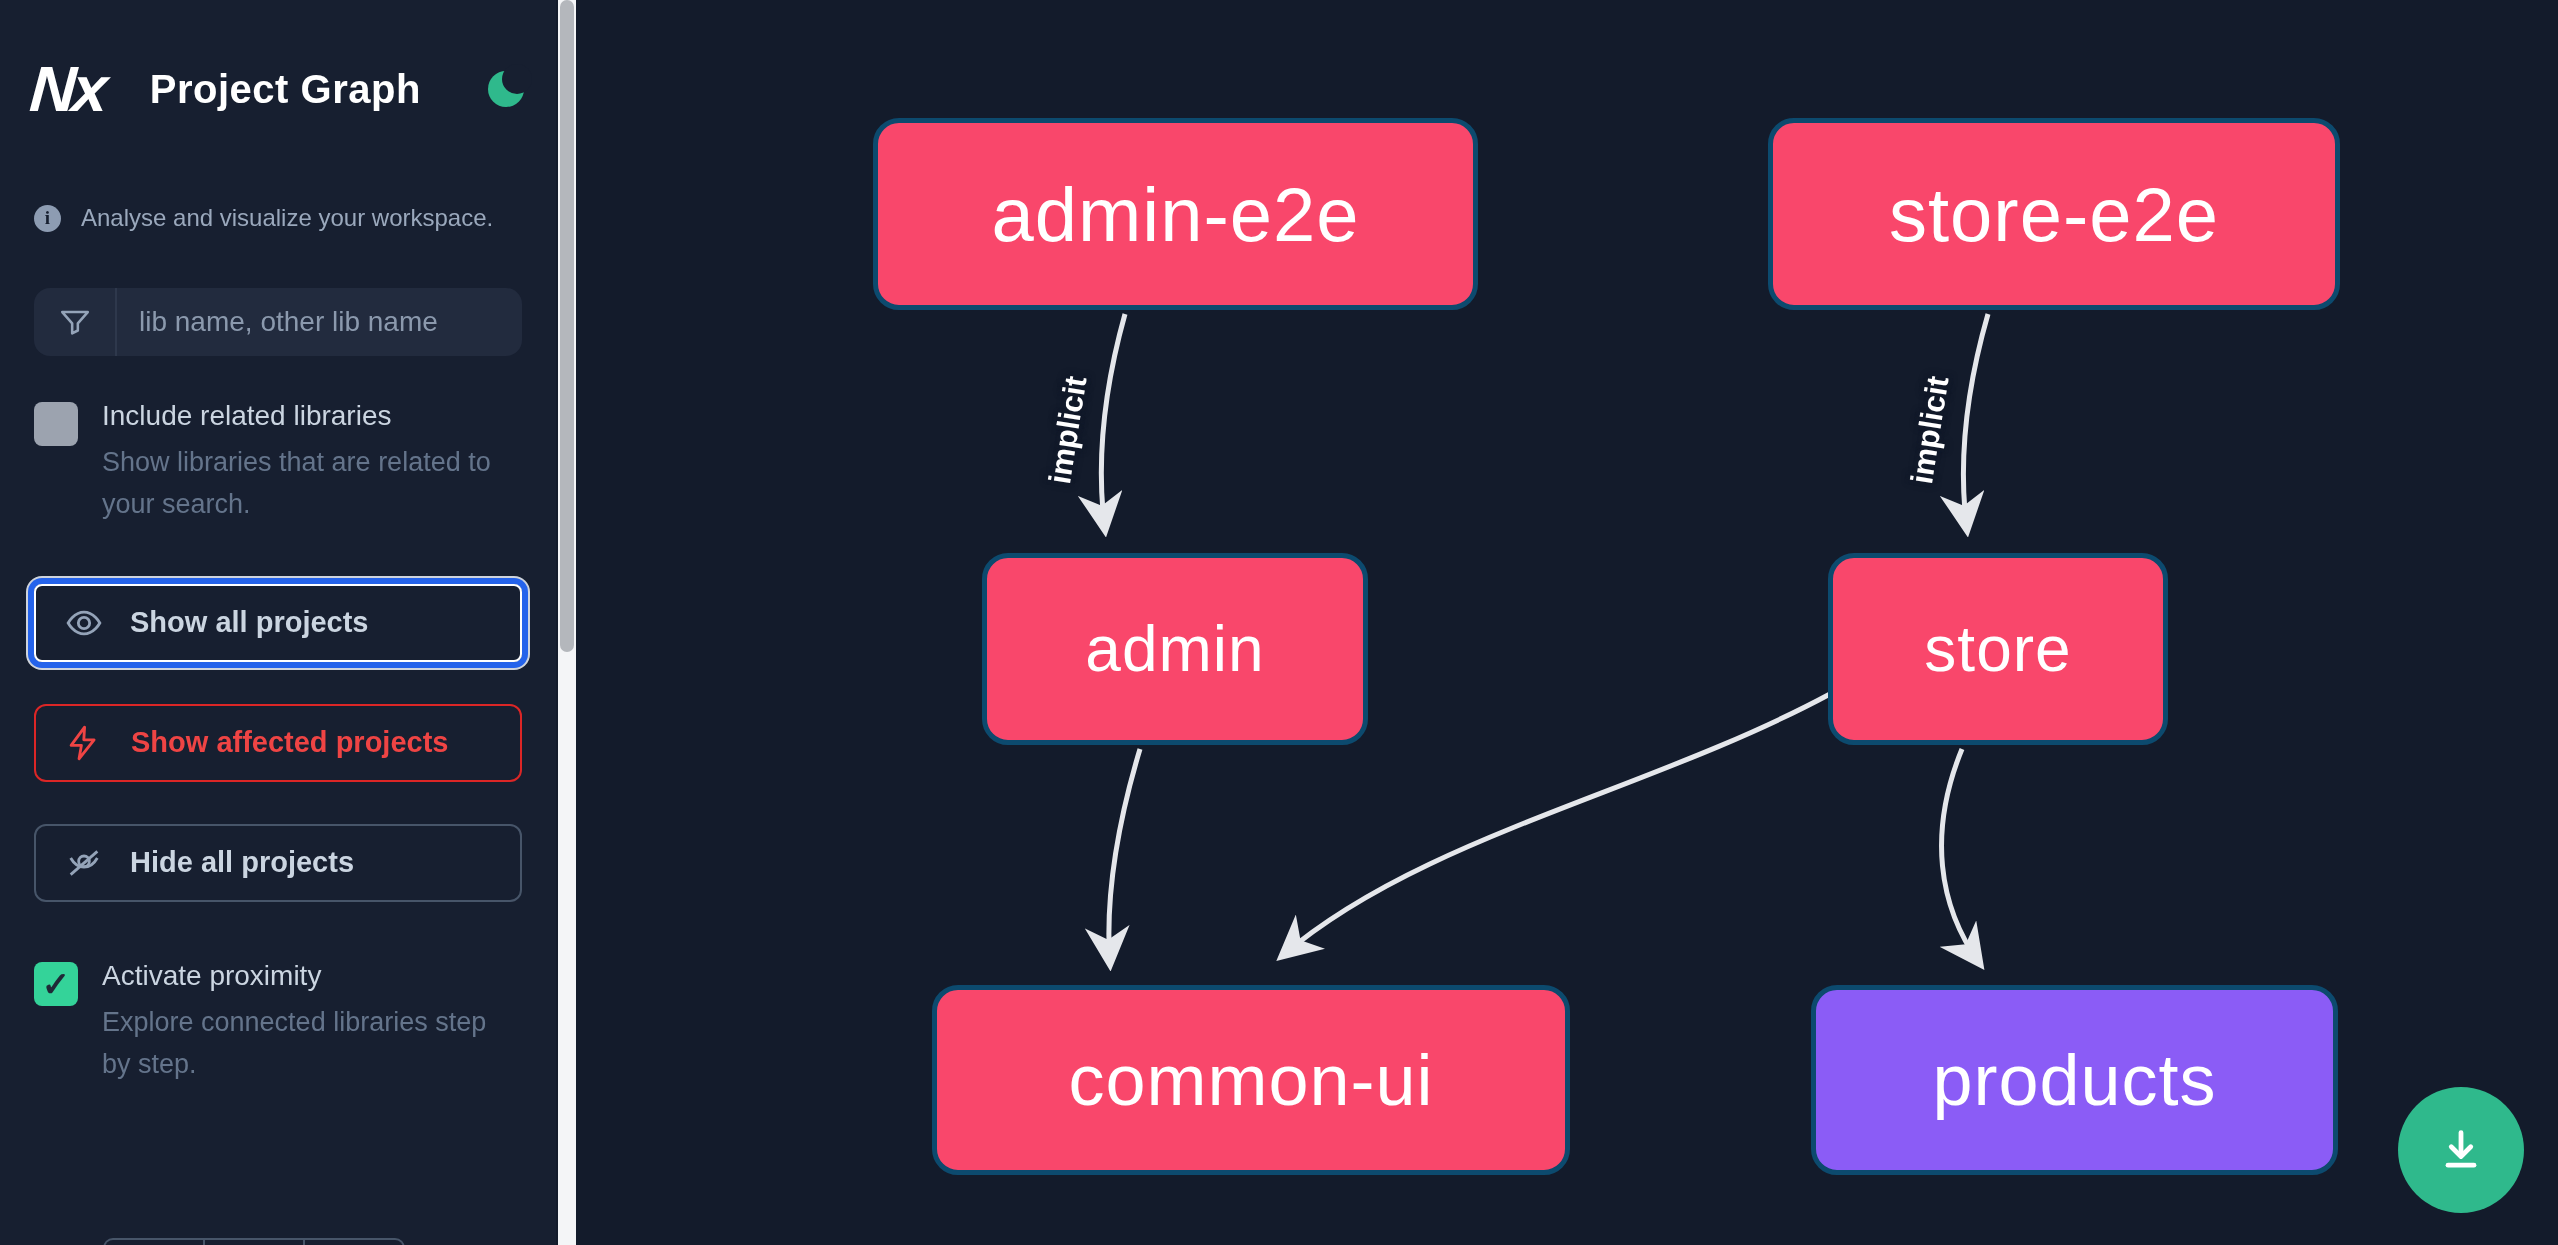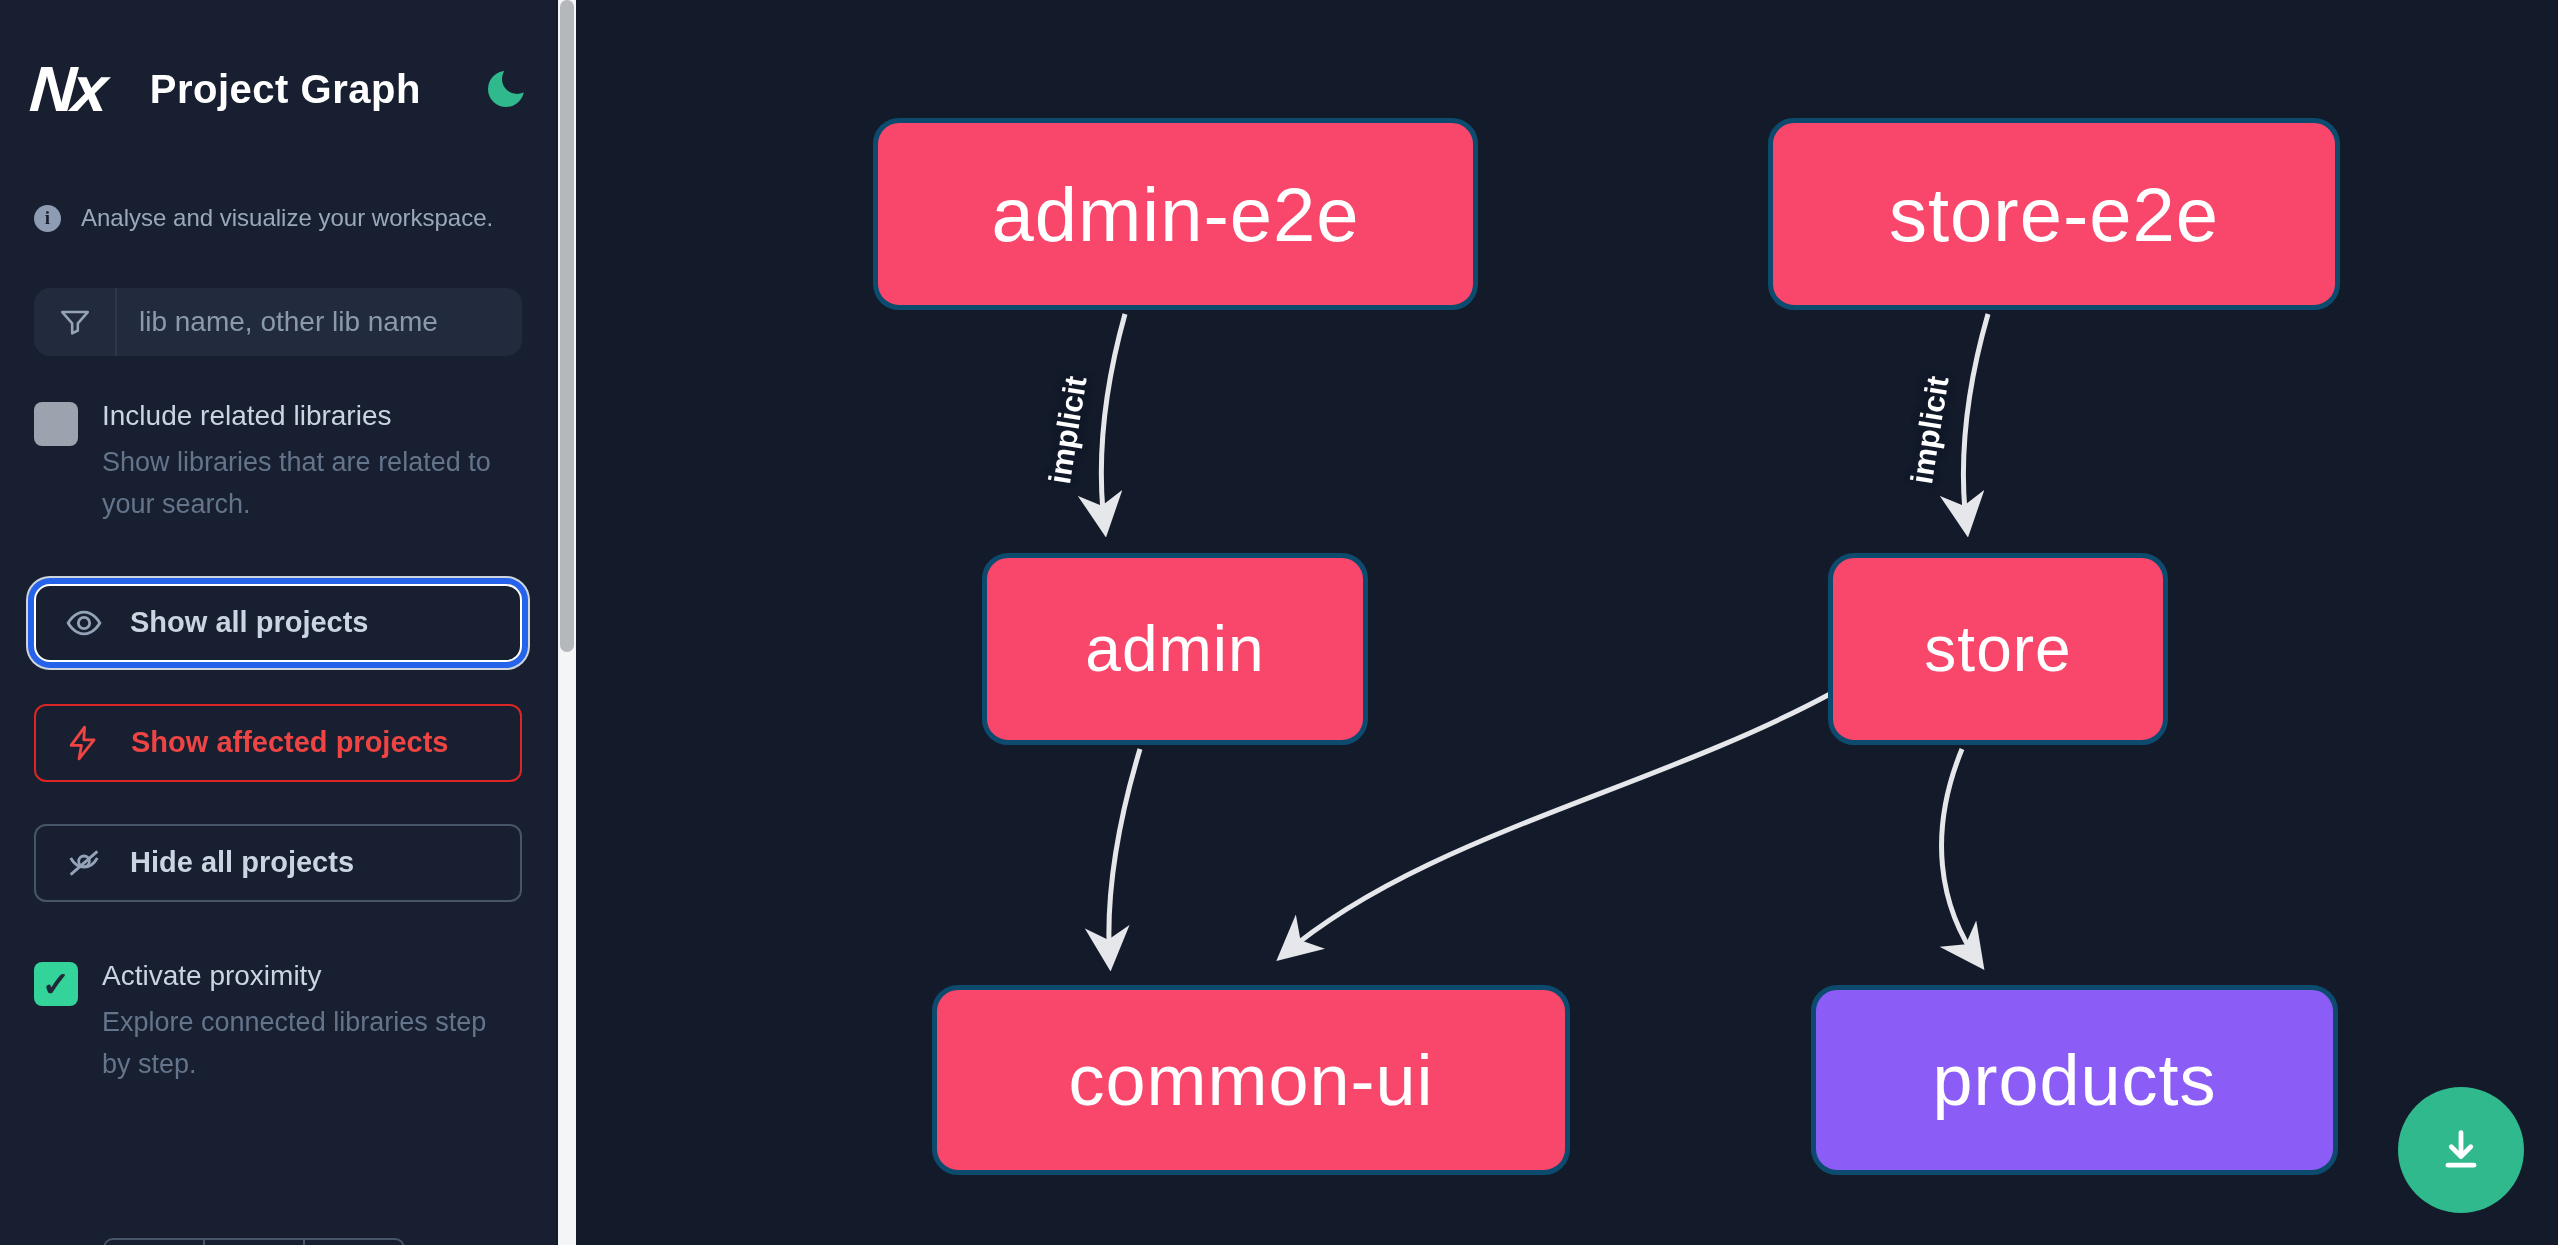--- a/index.html
+++ b/index.html
@@ -43,21 +43,21 @@
                   color:#1f2937; font-size:34px; font-weight:700; }
   .check-text .lbl { font-weight:400; font-size:28px; color:#cbd5e1; line-height:1.15; }
   .check-text .desc { font-size:27px; color:#64748b; line-height:1.55; margin-top:10px; max-width:445px; }
 
   .side-btn { width:100%; height:78px; margin-top:0; display:flex; align-items:center; gap:26px;
               background:transparent; border:2px solid #475569; border-radius:12px;
               color:#cbd5e1; font-size:29px; font-weight:700; padding:0 28px; cursor:pointer;
               font-family:"Liberation Sans", sans-serif;}
   .side-btn.focused { border:2px solid #fff;
                       box-shadow:0 0 0 6px #2563eb, 0 0 0 8px rgba(240,244,250,.85);
-                      border-radius:16px; }
+                      border-radius:8px; }
   .side-btn.danger { border-color:#dc2626; color:#ef4444;gap:29px; }
   .btn-stack { margin-top:58px; display:flex; flex-direction:column; gap:42px; }
 
   .stepper-sliver { position:absolute; left:103px; top:1238px; width:302px; height:20px;
                     border:2px solid #475569; border-bottom:none; border-radius:10px 10px 0 0;
                     display:flex; }
   .stepper-sliver .seg { flex:1; border-right:2px solid #475569; }
   .stepper-sliver .seg:last-child { border-right:none; }
 
   

